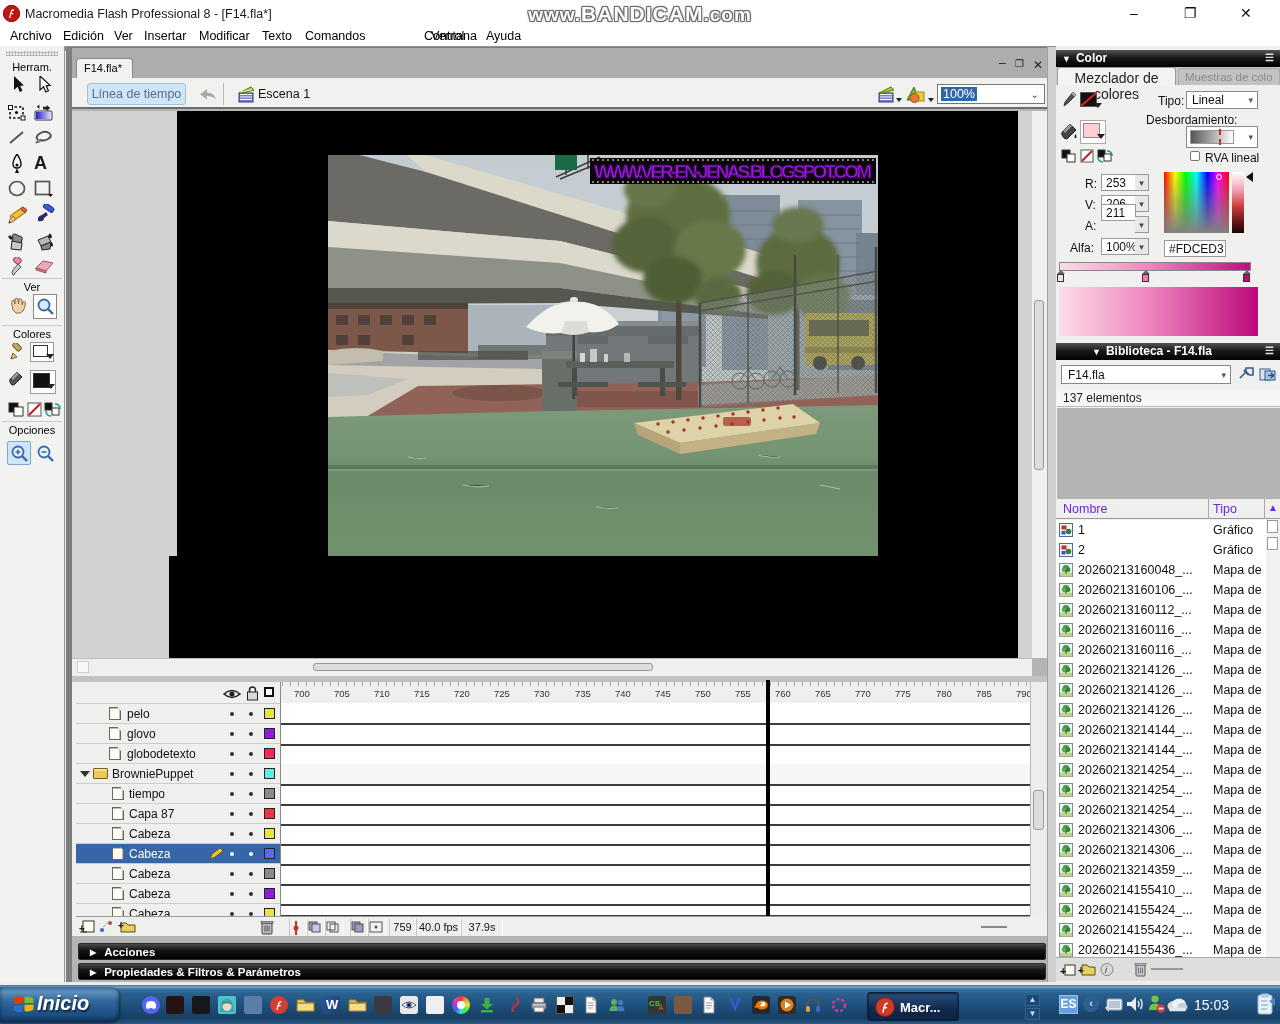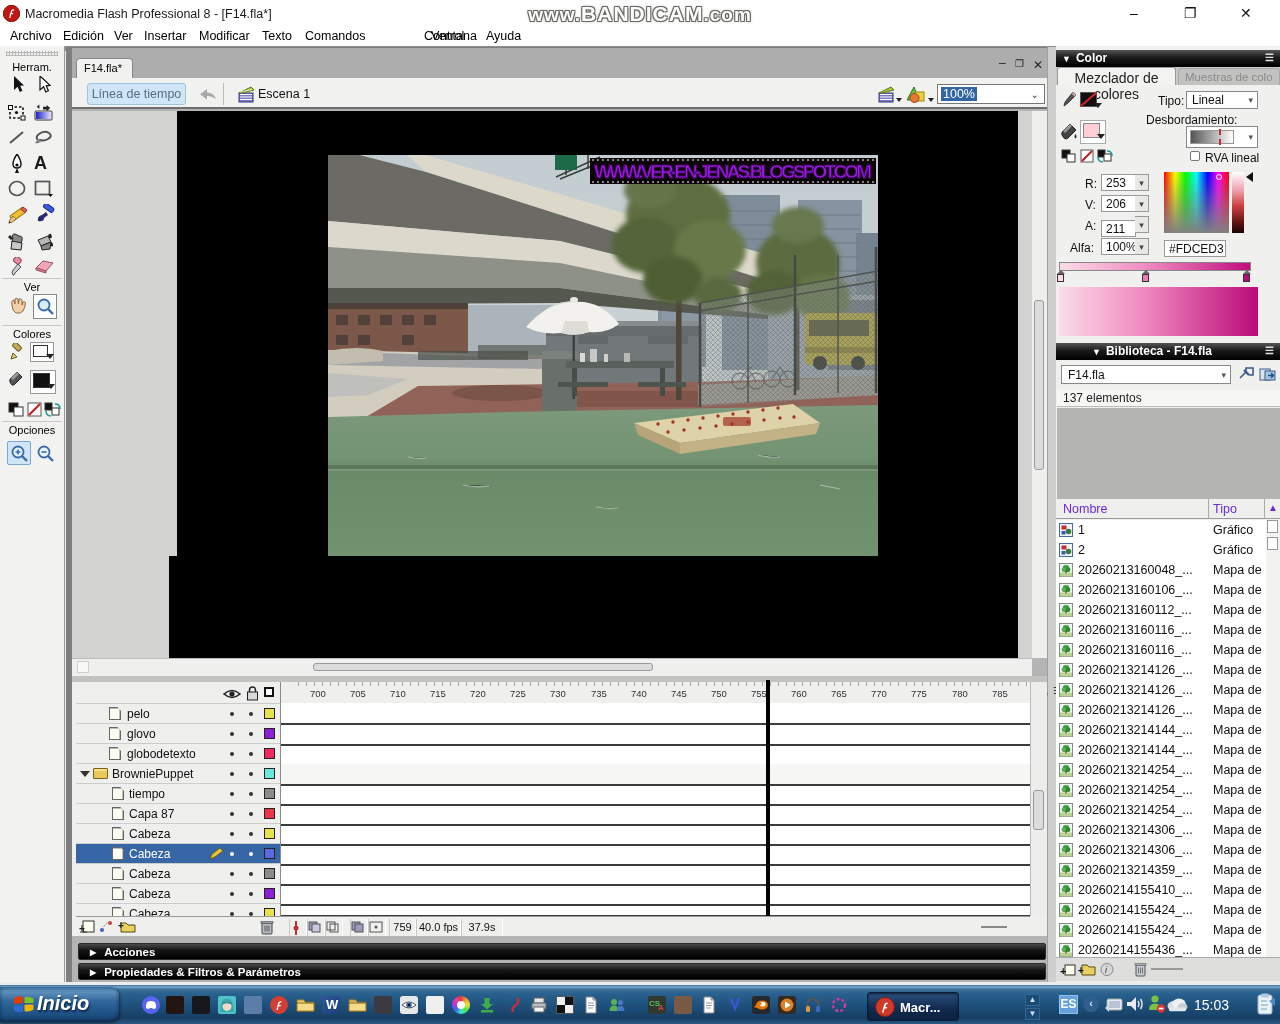--- a/index.html
+++ b/index.html
@@ -37,21 +37,21 @@
   #scene { left:328px; top:155px; width:550px; height:401px; }
   
   #hscroll { left:72px; top:658px; width:960px; height:18px; background:#efefee; border-top:1px solid #bbb; }
   #hthumb { left:313px; top:663px; width:340px; height:8px; background:#dcdcdc; border:1px solid #9a9a9a; border-radius:3px; }
   #vscroll { left:1032px; top:111px; width:15px; height:547px; background:#efefee; }
   #vthumb { left:1034px; top:300px; width:10px; height:170px; background:#dcdcdc; border:1px solid #9a9a9a; border-radius:3px; }
   #sash { left:1047px; top:47px; width:9px; height:935px; background:#cfcfce; border-left:1px solid #a0a0a0; }
   
   #timeline { left:72px; top:676px; width:975px; height:260px; background:#efefee; border-top:6px solid #c2c2c1; }
   .tlrow { position:absolute; left:76px; width:204px; height:20px; border-bottom:1px solid #cccccb; font-size:12px; color:#111; }
-  #tlheader { left:298px; top:682px; width:749px; height:38px; background:#efefee; border-bottom:1px solid #999; font-size:9.5px; color:#333; }
+  #tlheader { left:282px; top:682px; width:749px; height:38px; background:#efefee; border-bottom:1px solid #999; font-size:9.5px; color:#333; }
   #tlgrid { left:281px; top:703px; width:749px; height:213px; background:#ffffff; }
   .gline { position:absolute; left:0; width:749px; height:2px; background:#3c3c3c; }
   #tlstatus { left:281px; top:916px; width:749px; height:20px; background:#efefee; border-top:1px solid #999; font-size:11px; color:#111; }
   #tlbottomleft { left:76px; top:916px; width:205px; height:20px; background:#efefee; border-top:1px solid #999; }
   .lname { position:absolute; top:3px; }
   .licon { position:absolute; top:3px; width:12px; height:13px; background:#fdfdf2; border:1px solid #666;
      clip-path:polygon(0 0, 70% 0, 100% 30%, 100% 100%, 0 100%); box-shadow:inset -1px 1px 0 #bbb; }
   .ficon { position:absolute; top:4px; width:15px; height:11px; background:#e8c95a; border:1px solid #7a5f1a; border-radius:1px;
      box-shadow:inset 0 2px 0 #f6e08a; }
   .dot { position:absolute; top:8px; width:4px; height:4px; border-radius:50%; background:#333; }
@@ -733,21 +733,21 @@
 <div class="abs" style="left:1190px;top:151px;width:10px;height:10px;background:#fff;border:1px solid #777;border-radius:2px;"></div>
 <div class="abs ctext" style="left:1205px;top:151px;">RVA lineal</div>
 
 <div class="abs ctext" style="left:1085px;top:177px;">R:</div>
 <div class="abs cfield" style="left:1101px;top:174px;">253</div>
 <div class="abs cspin" style="left:1135px;top:174px;">▾</div>
 <div class="abs ctext" style="left:1085px;top:198px;">V:</div>
 <div class="abs cfield" style="left:1101px;top:195px;">206</div>
 <div class="abs cspin" style="left:1135px;top:195px;">▾</div>
 <div class="abs ctext" style="left:1085px;top:219px;">A:</div>
-<div class="abs cfield" style="left:1101px;top:204px;margin-top:16px;">211</div>
+<div class="abs cfield" style="left:1101px;top:204px;">211</div>
 <div class="abs cspin" style="left:1135px;top:216px;">▾</div>
 <div class="abs ctext" style="left:1070px;top:241px;">Alfa:</div>
 <div class="abs cfield" style="left:1101px;top:238px;">100%</div>
 <div class="abs cspin" style="left:1135px;top:238px;">▾</div>
 
 <div class="abs" style="left:1164px;top:172px;width:65px;height:61px;background:linear-gradient(to bottom, rgba(128,128,128,0) 0%, rgba(128,128,128,1) 100%), linear-gradient(90deg,#f00 0%,#ff0 17%,#0f0 33%,#0ff 50%,#00f 67%,#f0f 83%,#f00 100%);"></div>
 <div class="abs" style="left:1216px;top:174px;width:6px;height:6px;border:1px solid #fff;border-radius:50%;"></div>
 <div class="abs" style="left:1232px;top:172px;width:12px;height:61px;background:linear-gradient(#ffffff,#f0a0b0 30%,#d04040 55%,#5a1010 85%,#1a0505);"></div>
 <div class="abs" style="left:1246px;top:172px;border-top:5px solid transparent;border-bottom:5px solid transparent;border-right:7px solid #111;"></div>
 

